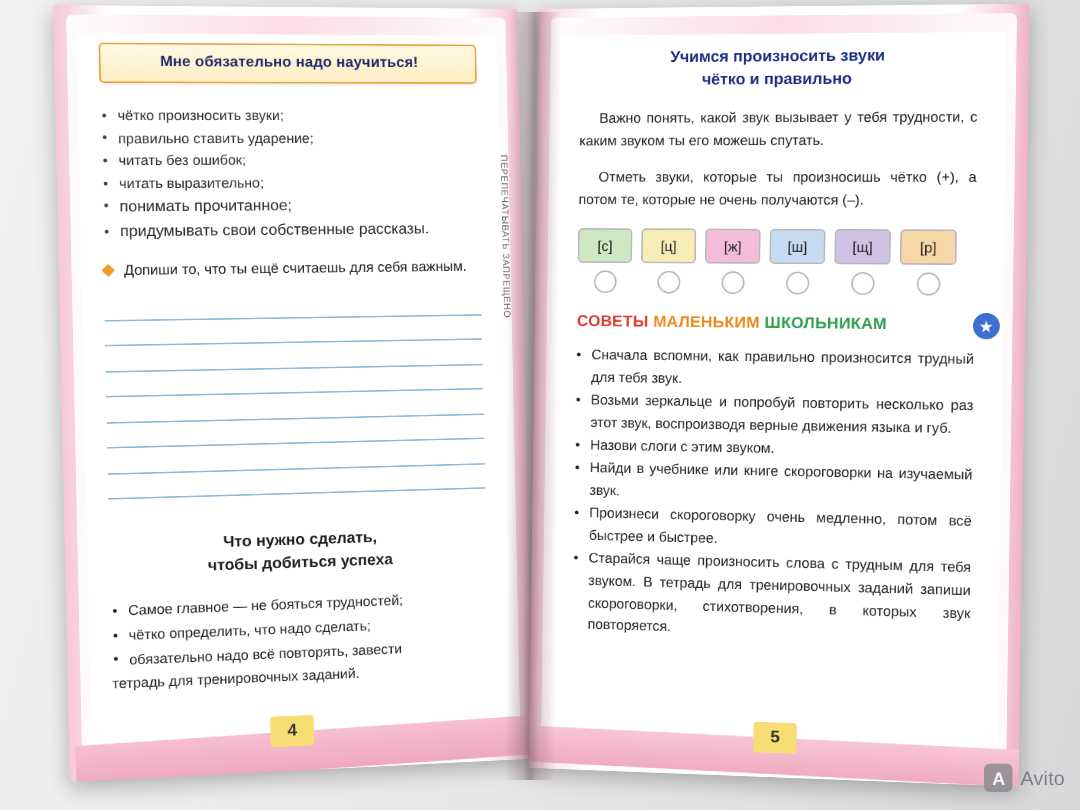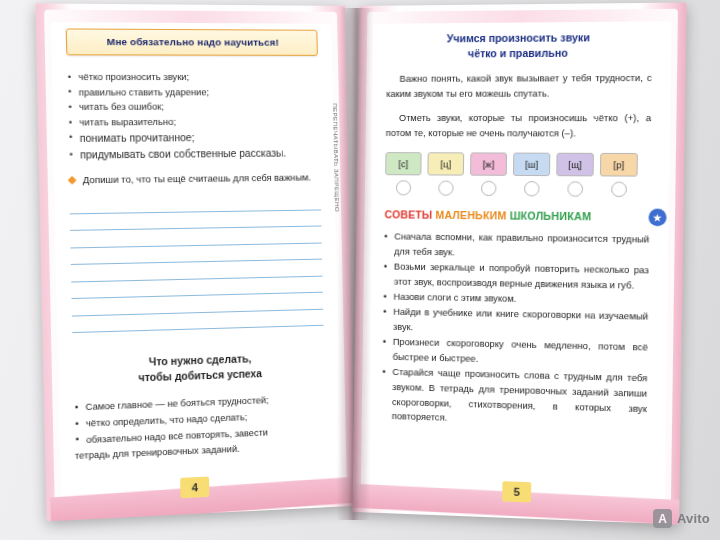--- a/index.html
+++ b/index.html
@@ -356,21 +356,21 @@
     height: 19px;
     border-radius: 4px;
     background: #8d8d92;
     color: #fff;
     font-size: 12px;
     font-weight: bold;
     display: flex;
     align-items: center;
     justify-content: center;
   }
-  .wm-text { font-weight: bold; letter-spacing: .2px; }
+  .wm-text { font-weight: normal; letter-spacing: .2px; }
 </style>
 </head>
 <body>
 
 <div class="photo">
   <div class="surface"></div>
 
   <div class="edges"></div>
 
   <div class="book">

